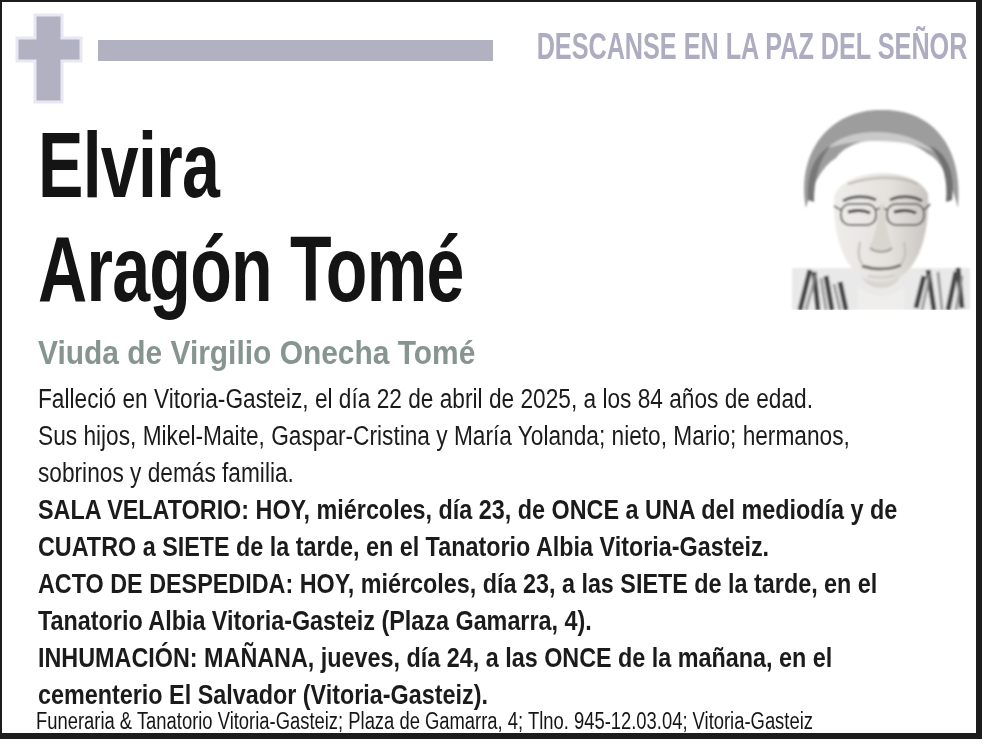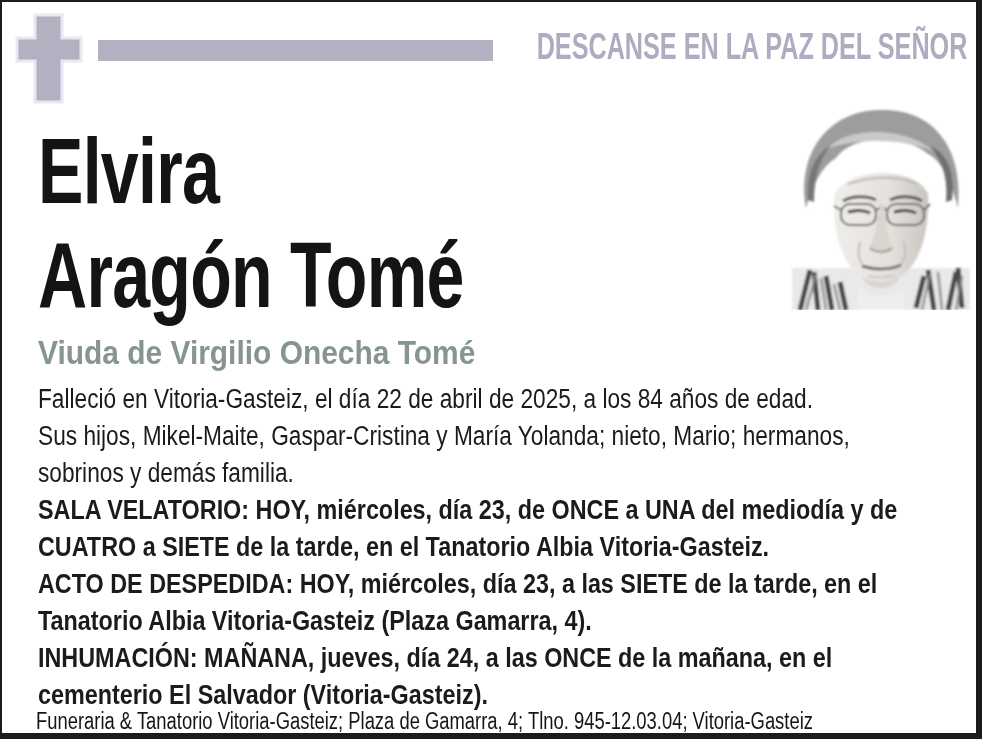--- a/index.html
+++ b/index.html
@@ -42,21 +42,21 @@
     font-size: 36px;
     font-weight: bold;
     line-height: 42px;
     color: #adacc0;
     white-space: nowrap;
     transform: scaleX(0.70);
     transform-origin: 100% 50%;
   }
   .name {
     position: absolute;
-    left: 38px; top: 119px;
+    left: 38px; top: 113px;
   }
   .name .nline {
     font-size: 92px;
     font-weight: bold;
     line-height: 104px;
     letter-spacing: -1px;
     color: #141414;
     white-space: nowrap;
     transform: scaleX(0.74);
     transform-origin: 0 50%;

